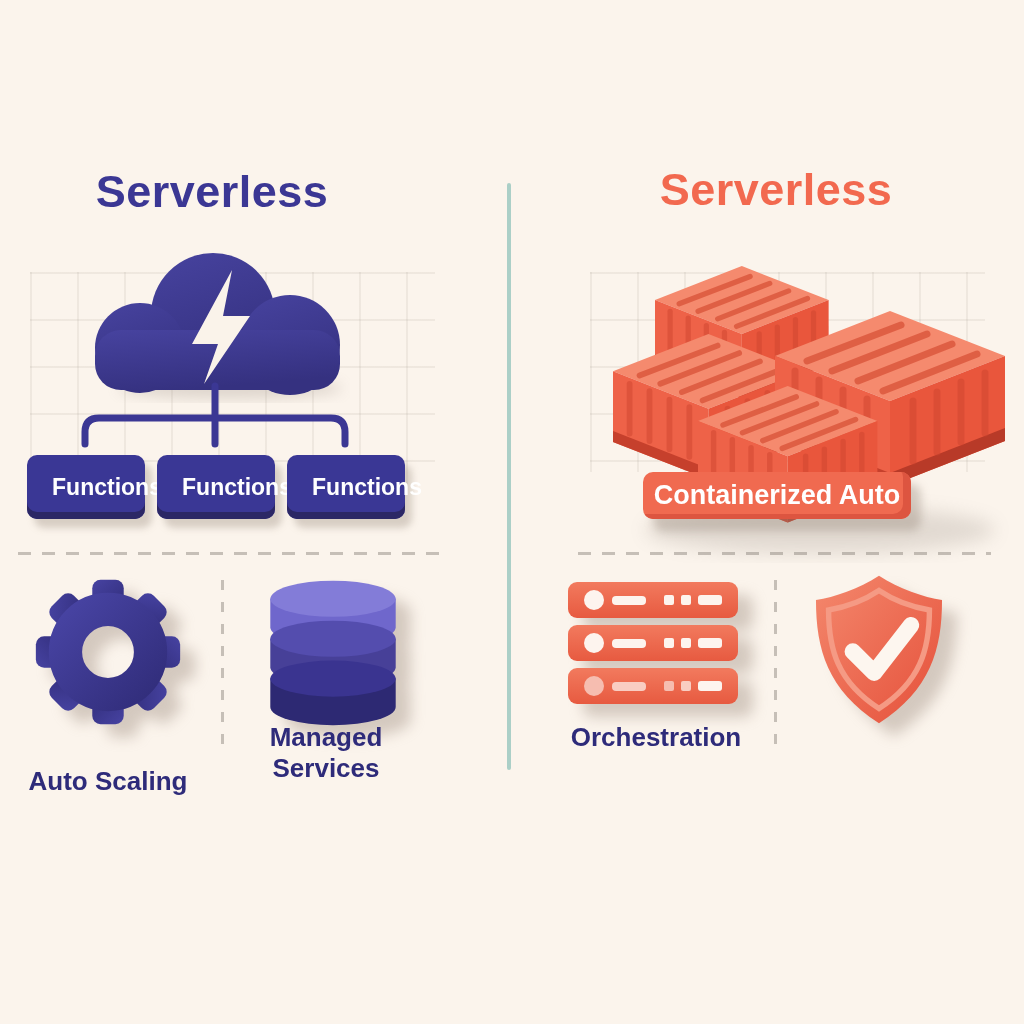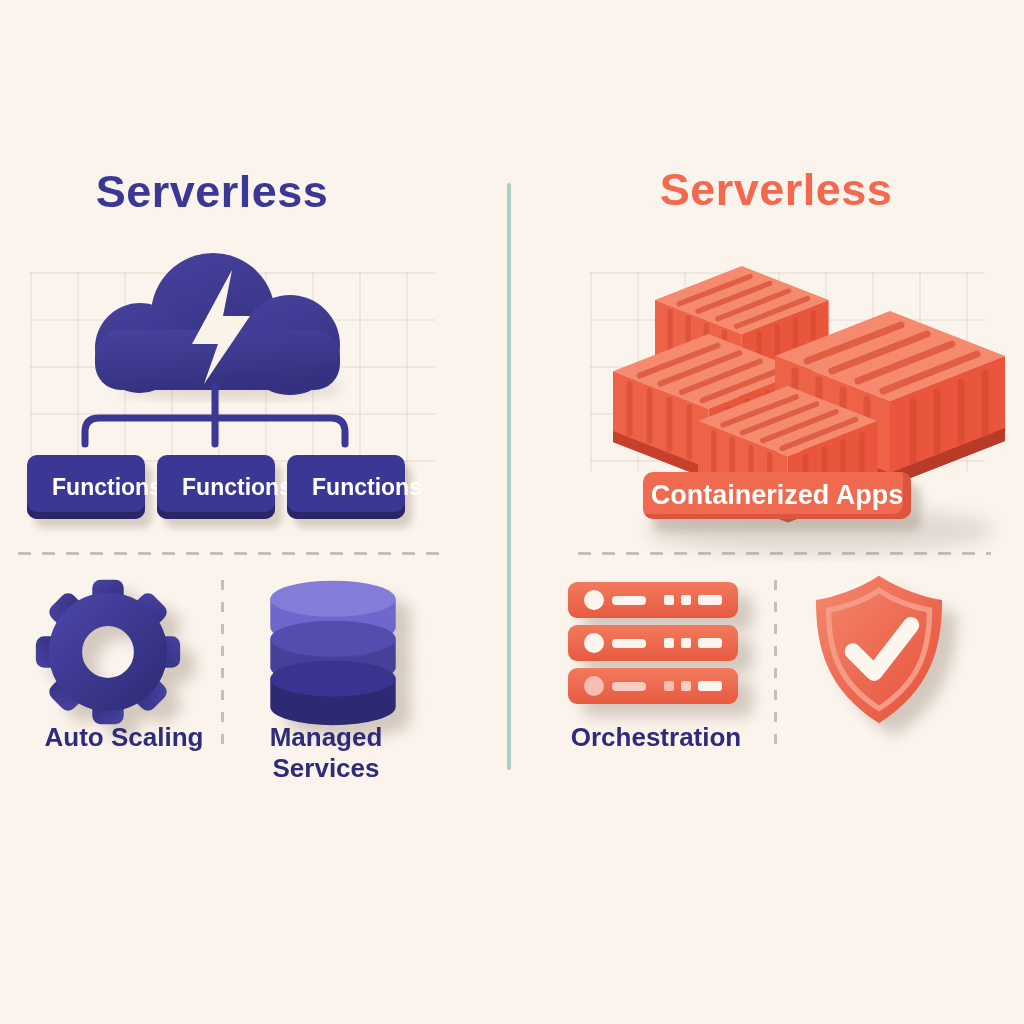--- a/index.html
+++ b/index.html
@@ -40,21 +40,21 @@
     box-shadow: inset 0 -7px 0 #2b2765, 7px 9px 7px rgba(150,135,120,0.35); padding-left: 42px; }
   .fn-1{ left:27px; } .fn-2{ left:157px; } .fn-3{ left:287px; }
 
   .icon-svg{ position:absolute; filter:drop-shadow(15px 13px 7px rgba(150,132,118,0.38)); }
   .gear-svg{ left:34px; top:578px; width:148px; height:148px; }
   .db-svg{ left:260px; top:576px; width:146px; height:152px; }
   .server-svg{ left:568px; top:582px; width:174px; height:122px; }
   .shield-svg{ left:806px; top:570px; width:146px; height:160px; }
 
   .feature-label{ position:absolute; top:722px; text-align:center; font-size:26px; font-weight:700; color:#2e2b7a; }
-  .lbl-auto{ left:30px; width:188px; }
+  .lbl-auto{ left:14px; width:188px;margin-top:44px; }
   .lbl-managed{ left:222px; width:208px; }
   .lbl-orch{ left:560px; width:192px; }
   .lbl-isol{ left:782px; width:220px; }
 
   .cluster-svg{ position:absolute; left:595px; top:258px; width:420px; height:305px; }
 
   .apps-box{ position:absolute; left:643px; top:472px; width:268px; height:47px;
     background:#f06a50; border-radius:10px; display:flex; align-items:center; justify-content:center;
     color:#fff; font-size:27px; font-weight:700;
     box-shadow: inset -8px -5px 0 #dd5540, 10px 12px 9px rgba(150,135,120,0.38); }
@@ -165,21 +165,21 @@
         <feGaussianBlur stdDeviation="9"></feGaussianBlur>
       </filter>
     </defs>
     <ellipse cx="225" cy="272" rx="175" ry="24" fill="#8a7f76" opacity="0.22" filter="url(#blurC)"></ellipse>
     <use href="#cbox" transform="translate(60,8) scale(0.755)"></use>
     <use href="#cbox" transform="translate(18,76) scale(0.83)"></use>
     <use href="#cbox" transform="translate(180,53) scale(1.0)"></use>
     <use href="#cbox" transform="translate(103,128) scale(0.78)"></use>
   </svg>
 
-  <div class="apps-box">Containerized Apps</div>
+  <div class="apps-box">Containerized Auto</div>
 
   <svg class="icon-svg server-svg" viewBox="0 0 174 122">
     <defs>
       <linearGradient id="barGrad" x1="0" y1="0" x2="0" y2="1">
         <stop offset="0" stop-color="#f27a5e"></stop>
           <stop offset="1" stop-color="#e75a40"></stop>
       </linearGradient>
     </defs>
     <g>
       <rect x="0" y="0" width="170" height="36" rx="9" fill="url(#barGrad)"></rect>

